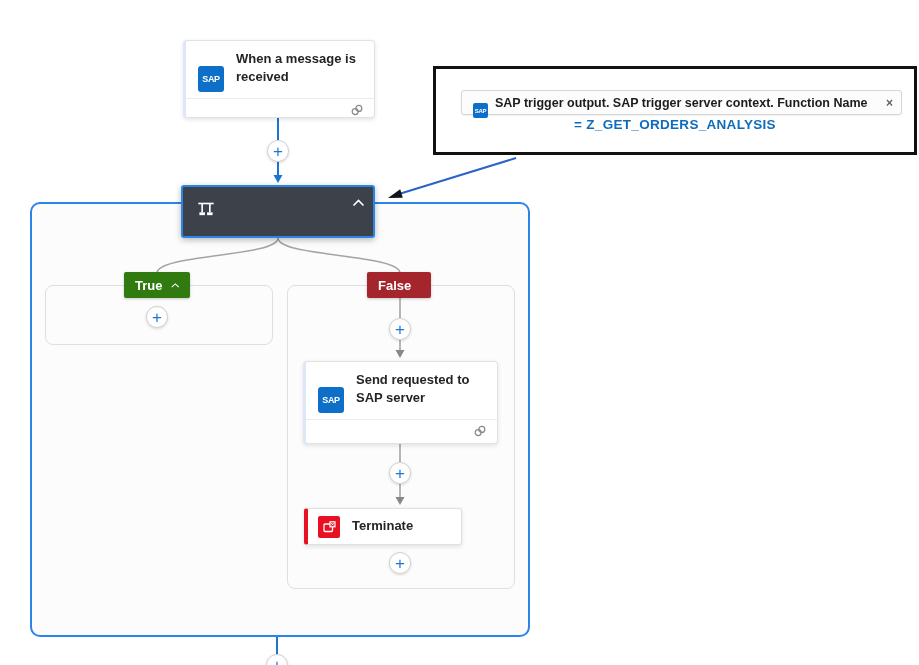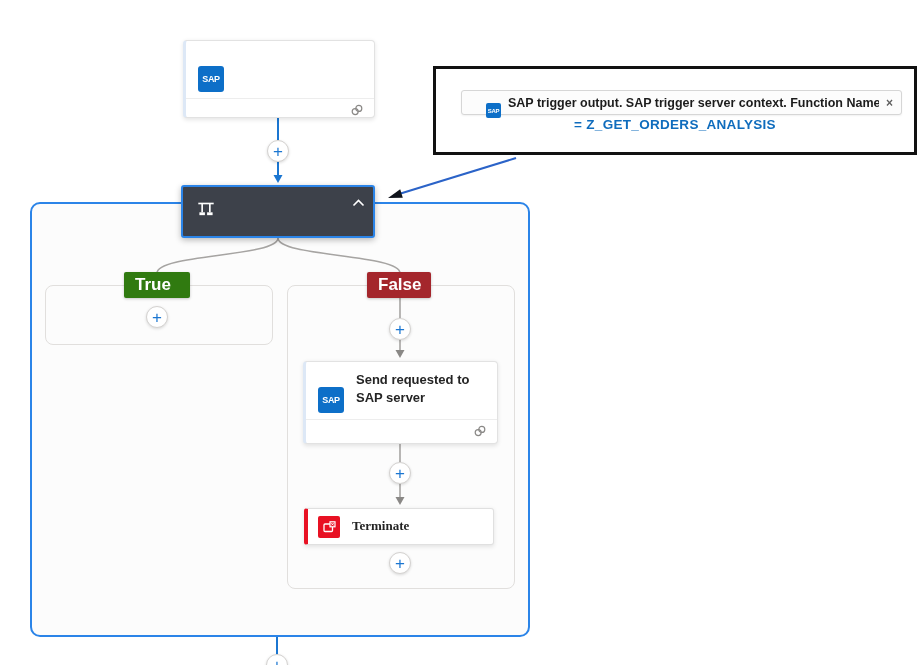--- a/index.html
+++ b/index.html
@@ -45,42 +45,42 @@
     box-shadow:0 2px 6px rgba(0,0,0,.28);display:flex;align-items:flex-start;gap:10px;
     padding:8px 8px 6px 12px;color:#fff;}
   .condition .card-title{color:#fff;}
   .cond-icon{width:22px;height:22px;flex:0 0 auto;margin-top:3px;}
   .cond-chevron{margin-left:auto;margin-top:4px;flex:0 0 auto;}
 
   
   .callout{position:absolute;left:433px;top:66px;width:484px;height:89px;z-index:6;
     border:3px solid var(--callout-border);background:#fff;padding-top:21px;}
   .token-pill{margin:0 12px 0 25px;height:25px;display:flex;align-items:center;gap:7px;
-    border:1px solid #d6d6d6;border-radius:3px;background:#fcfcfc;padding:0 8px 0 24px;
+    border:1px solid #d6d6d6;border-radius:3px;background:#fcfcfc;padding:0 8px 0 11px;
     box-shadow:0 1px 2px rgba(0,0,0,.06);}
   .token-text{font-size:12.5px;font-weight:700;color:#1c1c1c;white-space:nowrap;overflow:hidden;}
   .token-close{margin-left:auto;color:#5f5f5f;font-size:12px;font-weight:700;cursor:default;line-height:1;}
   .expression{margin-top:2px;text-align:center;font-size:13.5px;font-weight:700;
     color:var(--expr-blue);letter-spacing:.3px;}
 
   
   .branch-label{position:absolute;z-index:5;height:26px;display:flex;align-items:center;gap:9px;
-    padding:0 10px 0 11px;border-radius:2px;color:#fff;font-size:17px;font-weight:700;
+    padding:0 10px 0 11px;border-radius:2px;color:#fff;font-size:13px;font-weight:700;
     box-shadow:0 1px 3px rgba(0,0,0,.22);}
   .true-label{left:124px;top:272px;width:66px;background:var(--true-green);}
   .false-label{left:367px;top:272px;width:64px;background:var(--false-red);text-align:right;}
   .branch-box{position:absolute;z-index:2;border:1.5px solid #e1dfdd;border-radius:8px;}
   .true-box{left:45px;top:285px;width:228px;height:60px;}
   .false-box{left:287px;top:285px;width:228px;height:304px;}
 
   
-  .terminate-card{position:absolute;left:304px;top:508px;width:190px;height:37px;z-index:3;
+  .terminate-card{position:absolute;left:304px;top:508px;width:158px;height:37px;z-index:3;
     background:#fff;border:1px solid #e0e0e0;border-left:4px solid var(--terminate-red);
     border-radius:3px;box-shadow:0 1.5px 4px rgba(0,0,0,.10);
-    display:flex;align-items:center;gap:12px;padding:0 10px 0 10px;font-family:Liberation Serif, serif;}
+    display:flex;align-items:center;gap:12px;padding:0 10px 0 10px;}
   .term-icon{width:22px;height:22px;border-radius:2px;background:var(--terminate-red);flex:0 0 auto;
     display:flex;align-items:center;justify-content:center;}
 
   
   .plus{position:absolute;width:22px;height:22px;border-radius:50%;background:#fff;z-index:3;
     border:1px solid #d4d2d0;box-shadow:0 1px 3px rgba(0,0,0,.14);color:var(--accent);
     font-size:17px;font-weight:400;line-height:19px;text-align:center;cursor:pointer;
     font-family:"Liberation Sans",sans-serif;padding:0;}
   .plus-1{left:267px;top:140px;}
   .plus-true{left:146px;top:306px;}
@@ -117,20 +117,21 @@
 
     <line class="conn-blue" x1="277" y1="637" x2="277" y2="655"></line>
 
     <line class="anno-line" x1="516" y1="158" x2="399" y2="194"></line>
     <polygon class="anno-head" points="388,198 400.2,189.2 402.8,197.8"></polygon>
   </svg>
 
   <div class="card trigger-card">
     <div class="card-main">
       <div class="sap-badge">SAP</div>
+      <div class="card-title">When a message is received</div>
     </div>
     <div class="card-footer">
       <svg width="14" height="14" viewBox="0 0 14 14">
         <circle cx="5.2" cy="8.6" r="3" fill="none" stroke="#8a8886" stroke-width="1.2"></circle>
         <circle cx="8.8" cy="5.4" r="3" fill="none" stroke="#8a8886" stroke-width="1.2"></circle>
       </svg>
     </div>
   </div>
 
   <button class="plus plus-1">+</button>

